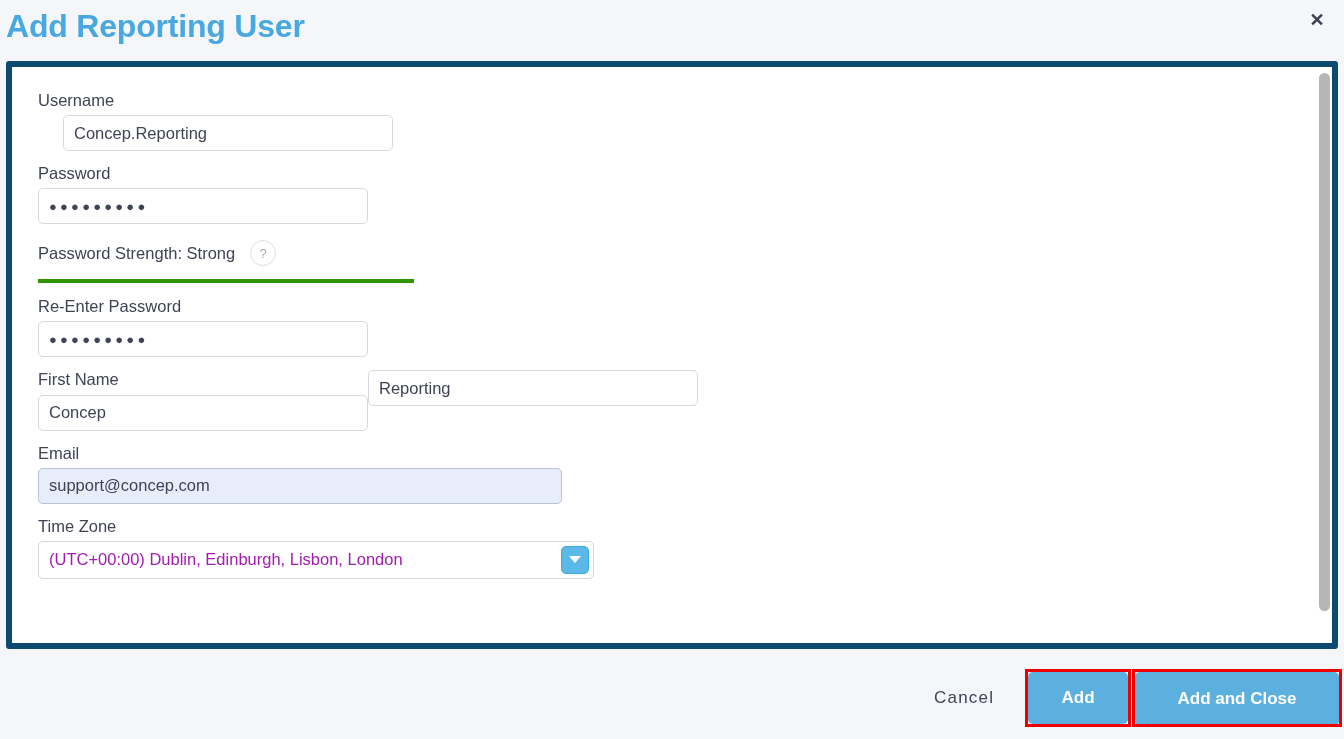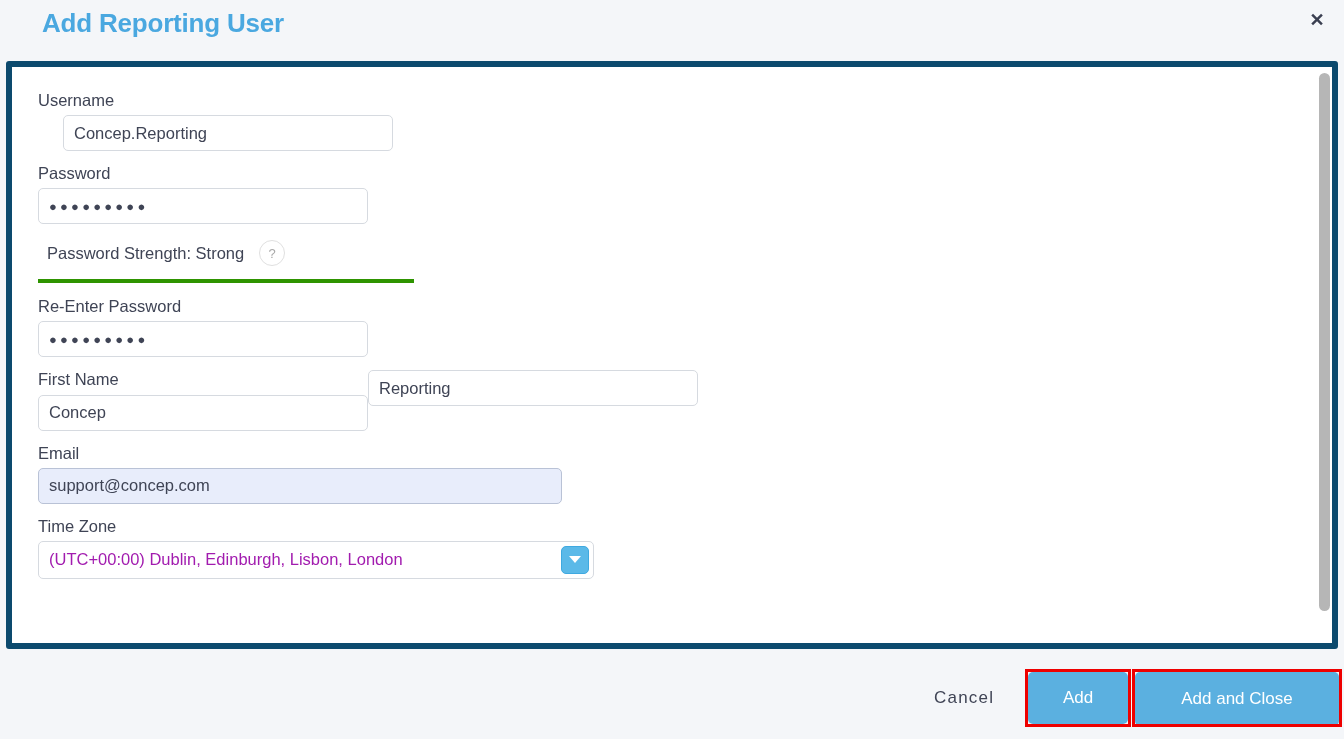--- a/index.html
+++ b/index.html
@@ -21,26 +21,25 @@
   
   #dialog-header {
     position: absolute;
     left: 0; top: 0;
     width: 1344px; height: 52px;
     background: #f4f6f9;
   }
   #dialog-title {
     position: absolute;
     left: 6px; top: 8px;
-    font-size: 26px;
+    font-size: 32px;
     font-weight: bold;
     color: #4aa8e0;
     letter-spacing: -0.2px;
     white-space: nowrap;
-    margin-left: 36px;
   }
   #close-btn {
     position: absolute;
     right: 10px; top: 4px;
     width: 34px; height: 32px;
     display: flex; align-items: center; justify-content: center;
     color: #3a3f51;
     font-size: 18px;
     font-weight: bold;
     cursor: pointer;
@@ -108,21 +107,20 @@
   
   #strength-row {
     display: flex;
     align-items: center;
     margin-top: 16px;
   }
   #strength-text {
     font-size: 16.5px;
     color: #3f4455;
     white-space: nowrap;
-    margin-left: 9px;
   }
   #strength-help {
     width: 26px; height: 26px;
     border: 1px solid #e0e0e0;
     border-radius: 50%;
     margin-left: 15px;
     display: flex; align-items: center; justify-content: center;
     font-size: 13px;
     color: #a8a8a8;
     cursor: pointer;
@@ -209,21 +207,21 @@
     color: #3f4455;
     letter-spacing: 1.2px;
     cursor: pointer;
     white-space: nowrap;
   }
   .primary-btn {
     position: absolute;
     background: #5bb0e0;
     color: #ffffff;
     font-size: 17px;
-    font-weight: normal;
+    font-weight: bold;
     border: none;
     border-radius: 5px;
     display: flex; align-items: center; justify-content: center;
     cursor: pointer;
     font-family: "Liberation Sans", sans-serif;
   }
   #add-btn { left: 1028px; top: 672px; width: 100px; height: 52px; }
   #addclose-btn { left: 1135px; top: 672px; width: 204px; height: 54px; }
 
   .redbox {

